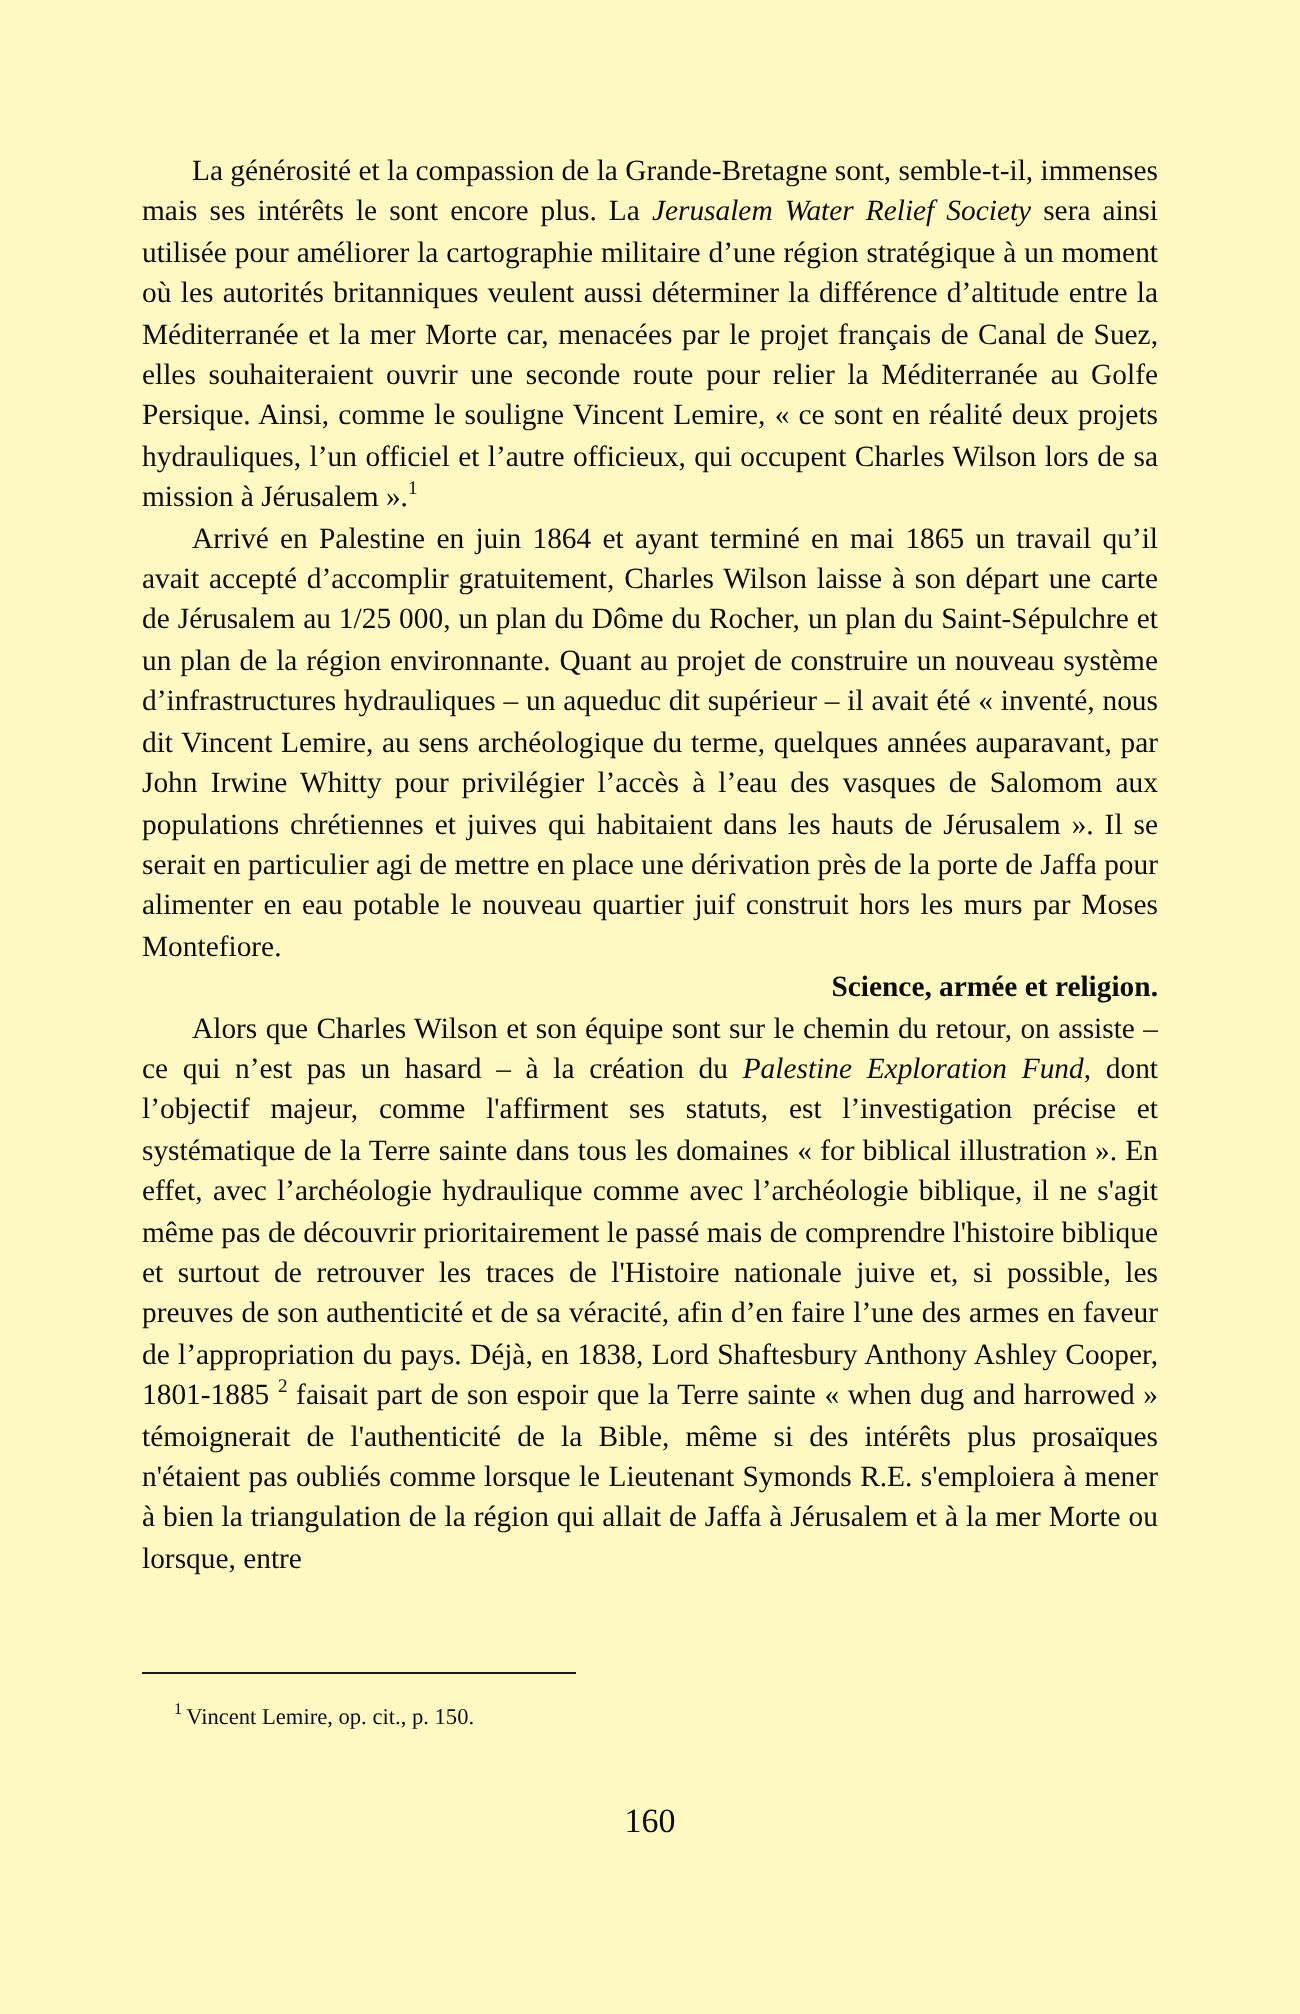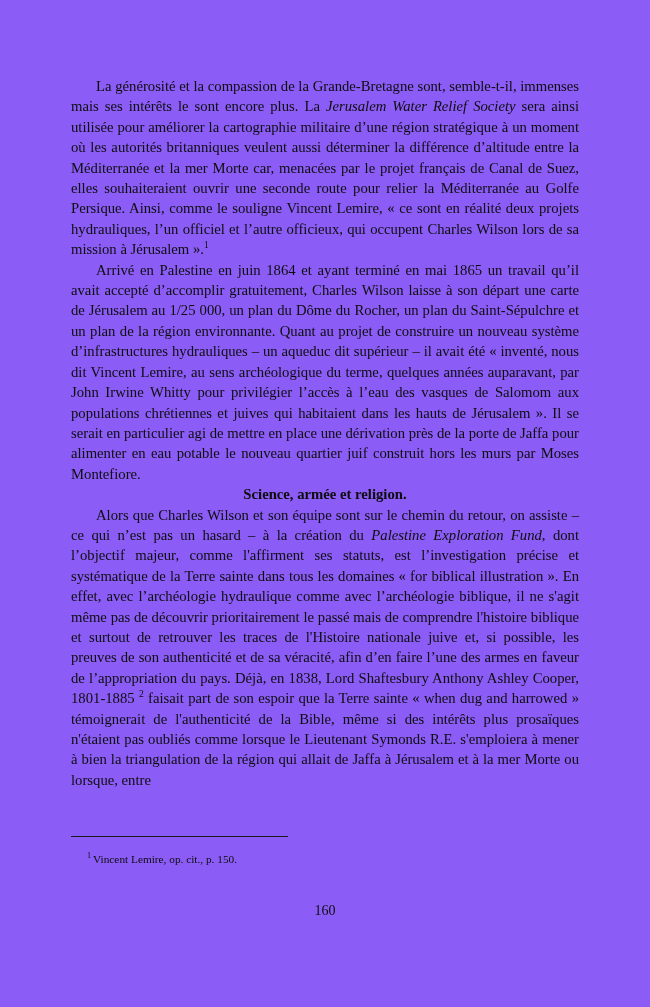--- a/index.html
+++ b/index.html
@@ -15,21 +15,21 @@
     color: #0d0d0d;
     overflow: hidden;
   }
 
   #page {
     position: absolute;
     left: 0;
     top: 0;
     width: 650px;
     height: 1007px;
-    background: #8b5cf6;
+    background: #fef9c3;
   }
 
   #text-column {
     position: absolute;
     left: 71px;
     top: 76px;
     width: 508px;
   }
 
   p.body-par {
@@ -41,21 +41,21 @@
     -webkit-hyphens: none;
     hyphens: none;
     word-spacing: 0px;
   }
 
   h2.section-heading {
     margin: 0;
     font-size: 14.7px;
     line-height: 20.4px;
     font-weight: bold;
-    text-align: center;
+    text-align: right;
     text-indent: 0;
   }
 
   .ital {
     font-style: italic;
   }
 
   sup.fn-ref {
     font-size: 9.6px;
     vertical-align: super;
@@ -91,21 +91,21 @@
     line-height: 0;
     margin-right: 2px;
   }
 
   #page-number {
     position: absolute;
     left: 0;
     top: 902px;
     width: 650px;
     text-align: center;
-    font-size: 14px;
+    font-size: 17px;
     line-height: 18px;
   }
 </style>
 </head>
 <body>
 
 <div id="page">
 
   <div id="text-column">
 

